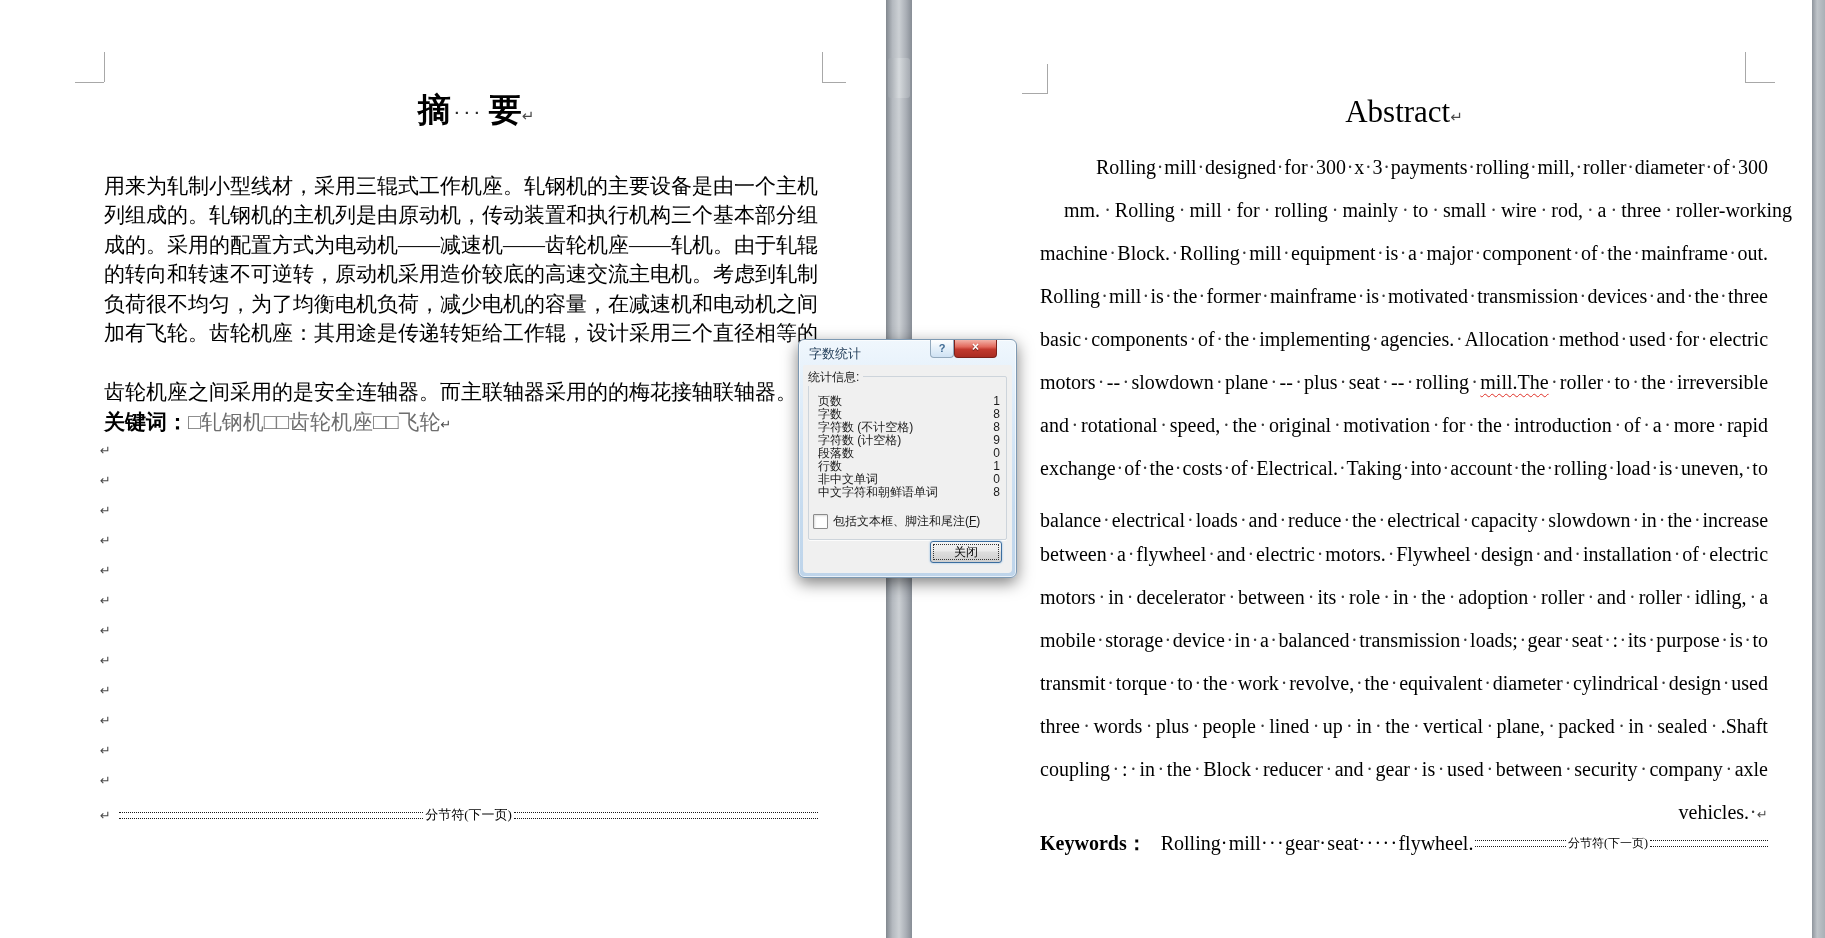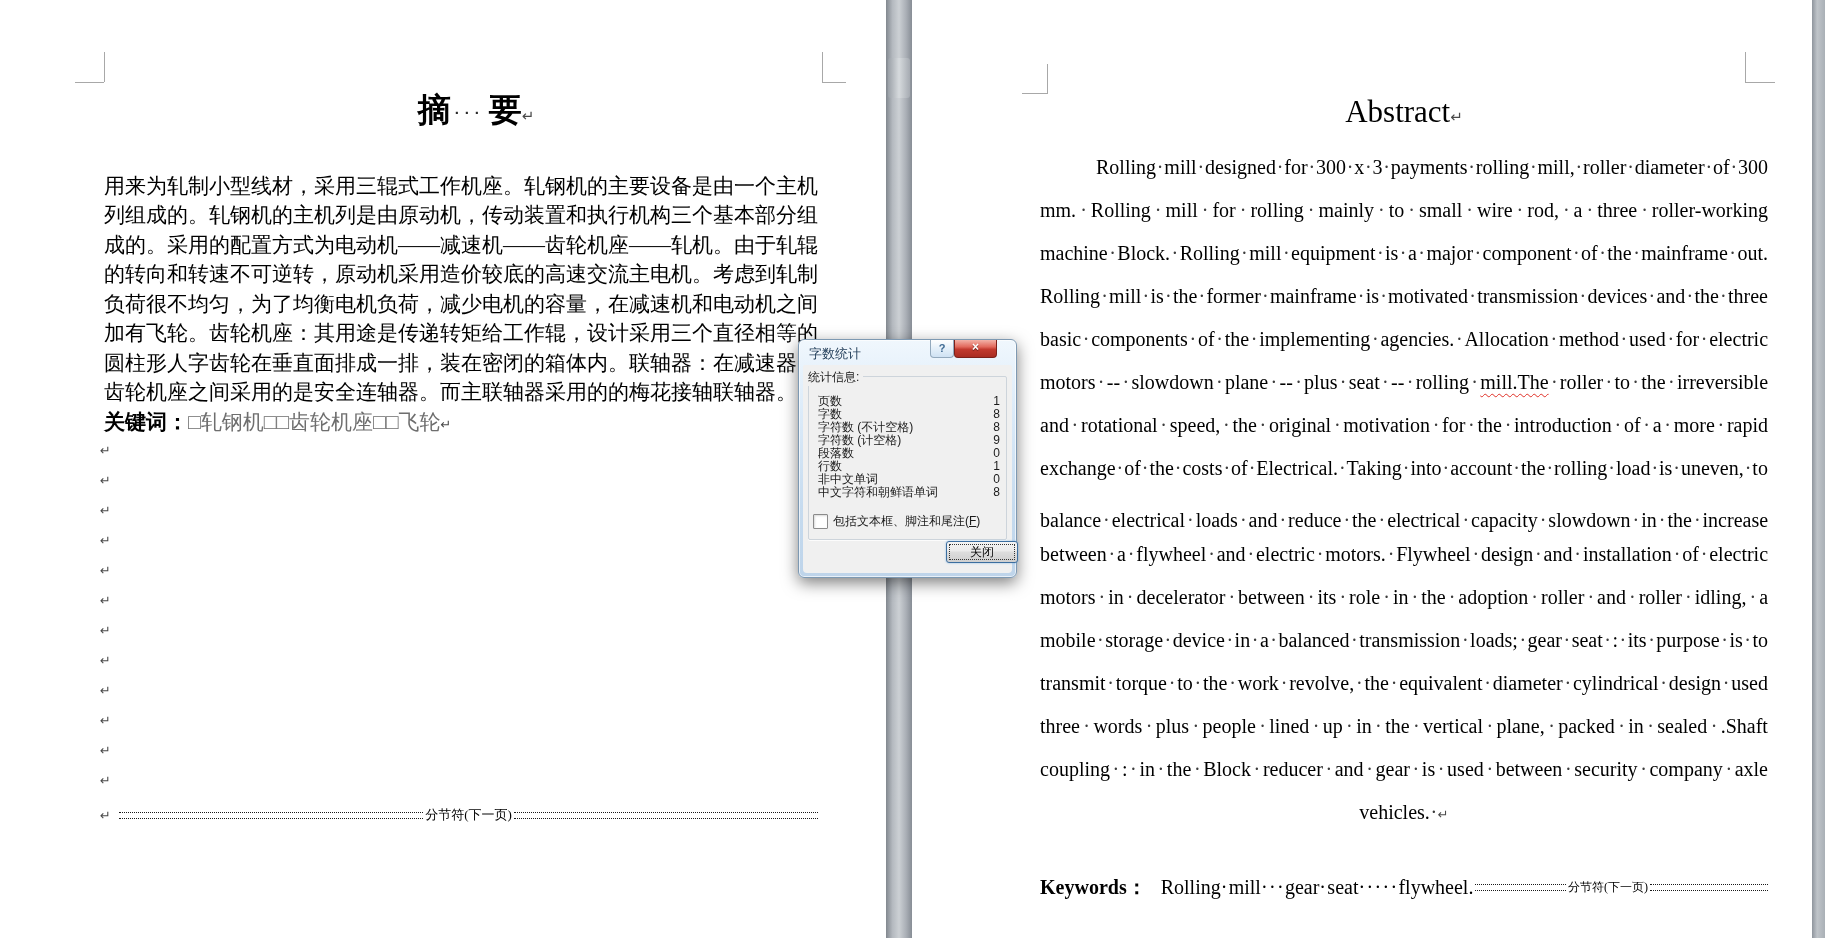--- a/index.html
+++ b/index.html
@@ -28,37 +28,37 @@
   .pilc{font-family:"DejaVu Sans",sans-serif;font-size:13px;color:#4a4a4a;font-weight:normal;}
   .doc-title .pilc{font-size:15px;}
   
   .cline{position:absolute;left:104px;width:748px;height:30px;line-height:30px;
          font-size:21px;white-space:nowrap;}
   .kw-zh b{font-family:Liberation Sans, sans-serif;}
   .boxes{color:#6e6e6e;}
   
   .eline{position:absolute;left:1040px;width:728px;height:43px;line-height:43px;
          font-size:20px;display:flex;justify-content:space-between;white-space:nowrap;align-items:baseline;}
-  .eline.short{justify-content:center;}
+  .eline.short{justify-content:flex-end;}
   .eline .w{flex:none;}
   .eline .sp{flex:1 1 6px;min-width:5px;text-align:center;color:#3c3c3c;}
   .eline.short .sp,.kwrow .sp{flex:0 0 8px;}
   .eline.indent{padding-left:56px;width:672px;}
   .fx{display:contents;}
   .miss{flex:none;text-decoration:underline wavy #e03027 1px;text-underline-offset:4px;}
   
   .pmark{position:absolute;left:100px;width:20px;height:30px;line-height:30px;}
   
   .brkrow{position:absolute;display:flex;align-items:center;z-index:1;}
   #brk-left{left:100px;width:718px;top:804px;height:22px;}
   .brkline{height:5px;border-top:1px dotted #1a1a1a;border-bottom:1px dotted #1a1a1a;flex:1;}
   .brklabel{font-size:13px;padding:0 2px;white-space:nowrap;flex:none;}
   .brkrow .pilc{flex:none;margin-right:8px;}
   
-  .kwrow{position:absolute;left:1040px;width:728px;top:868px;height:38px;line-height:38px;
+  .kwrow{position:absolute;left:1040px;width:728px;top:824px;height:38px;line-height:38px;
          font-size:20px;display:flex;align-items:center;white-space:nowrap;}
   .kwrow .kwlabel{font-weight:bold;margin-right:14px;}
   .kwrow .brk{flex:1;display:flex;align-items:center;margin-left:2px;}
   
   .dialog{position:absolute;left:798px;top:339px;width:217px;height:237px;z-index:10;
     background:linear-gradient(180deg,#f0f7fd 0%,#dcebf9 30%,#c6dbef 70%,#bed4ea 100%);
     border:1px solid #7e99b2;border-radius:6px;
     box-shadow:0 5px 16px rgba(0,0,0,.5),inset 0 0 0 1px rgba(255,255,255,.65);
     font-family:"Liberation Sans",sans-serif;font-size:12px;}
   .dlg-title{position:absolute;left:10px;top:5px;font-size:13px;color:#1d3a57;
@@ -79,21 +79,21 @@
   .strow{position:absolute;left:15px;width:182px;height:13px;line-height:13px;
     display:flex;justify-content:space-between;color:#1a1a1a;}
   .cbrow{position:absolute;left:10px;top:148px;display:flex;align-items:center;color:#1a1a1a;}
   .cbox{width:13px;height:13px;background:#fff;border:1px solid #8b8b8b;border-radius:1px;
     box-shadow:inset 1px 1px 2px rgba(0,0,0,.15);margin-right:5px;cursor:pointer;}
   .accel{text-decoration:underline;}
   .dlg-btn{position:absolute;left:127px;top:176px;width:72px;height:22px;
     background:linear-gradient(#f4f4f4,#ebebeb 45%,#dddddd 50%,#cfcfcf);
     border:1px solid #3c6e9f;border-radius:3px;font-size:12px;color:#000;
     outline:1px dotted #333;outline-offset:-4px;cursor:pointer;
-    box-shadow:0 0 2px #7fb2e0;font-family:"Liberation Sans",sans-serif;margin-left:16px;}
+    box-shadow:0 0 2px #7fb2e0;font-family:"Liberation Sans",sans-serif;}
 </style>
 </head>
 <body>
 
 <div class="screen">
 
   <div class="page" id="left-page">
     <div class="crop">
       <div class="v" style="left:104px;top:52px;"></div>
         <div class="h" style="left:75px;top:82px;"></div>
@@ -106,21 +106,20 @@
     <div class="doc-title" id="zh-title">
       <span>摘</span><span class="tdots">···</span><span>要</span><span class="pilc">↵</span>
     </div>
 
     <div class="cline" style="top:170.5px;">用来为轧制小型线材，采用三辊式工作机座。轧钢机的主要设备是由一个主机</div>
     <div class="cline" style="top:200px;">列组成的。轧钢机的主机列是由原动机，传动装置和执行机构三个基本部分组</div>
     <div class="cline" style="top:229.5px;">成的。采用的配置方式为电动机——减速机——齿轮机座——轧机。由于轧辊</div>
     <div class="cline" style="top:259px;">的转向和转速不可逆转，原动机采用造价较底的高速交流主电机。考虑到轧制</div>
     <div class="cline" style="top:288.5px;">负荷很不均匀，为了均衡电机负荷，减少电机的容量，在减速机和电动机之间</div>
     <div class="cline" style="top:318px;">加有飞轮。齿轮机座：其用途是传递转矩给工作辊，设计采用三个直径相等的</div>
-    <div class="cline" style="top:347.5px;">圆柱形人字齿轮在垂直面排成一排，装在密闭的箱体内。联轴器：在减速器</div>
     <div class="cline" style="top:377px;">齿轮机座之间采用的是安全连轴器。而主联轴器采用的的梅花接轴联轴器。</div>
     <div class="cline kw-zh" style="top:406.5px;">
       <b>关键词：</b><span class="boxes">□轧钢机□□齿轮机座□□飞轮</span><span class="pilc">↵</span>
     </div>
 
     <span class="pmark pilc" style="top:436px;">↵</span>
     <span class="pmark pilc" style="top:466px;">↵</span>
     <span class="pmark pilc" style="top:496px;">↵</span>
     <span class="pmark pilc" style="top:526px;">↵</span>
     <span class="pmark pilc" style="top:556px;">↵</span>
@@ -181,21 +180,21 @@
       <span class="w">mill,</span>
       <span class="sp">·</span>
       <span class="w">roller</span>
       <span class="sp">·</span>
       <span class="w">diameter</span>
       <span class="sp">·</span>
       <span class="w">of</span>
       <span class="sp">·</span>
       <span class="w">300</span>
     </div>
-  <div class="eline" style="top:189px;">
+  <div class="eline" style="top:189px;margin-left:24px;">
       <span class="w">mm.</span>
       <span class="sp">·</span>
       <span class="w">Rolling</span>
       <span class="sp">·</span>
       <span class="w">mill</span>
       <span class="sp">·</span>
       <span class="w">for</span>
       <span class="sp">·</span>
       <span class="w">rolling</span>
       <span class="sp">·</span>

